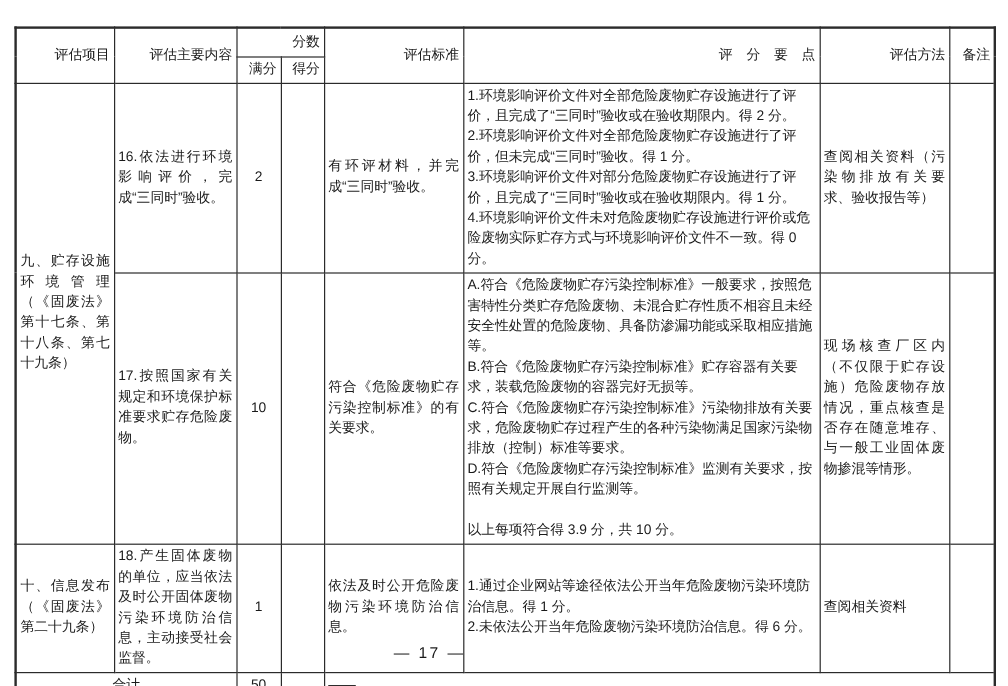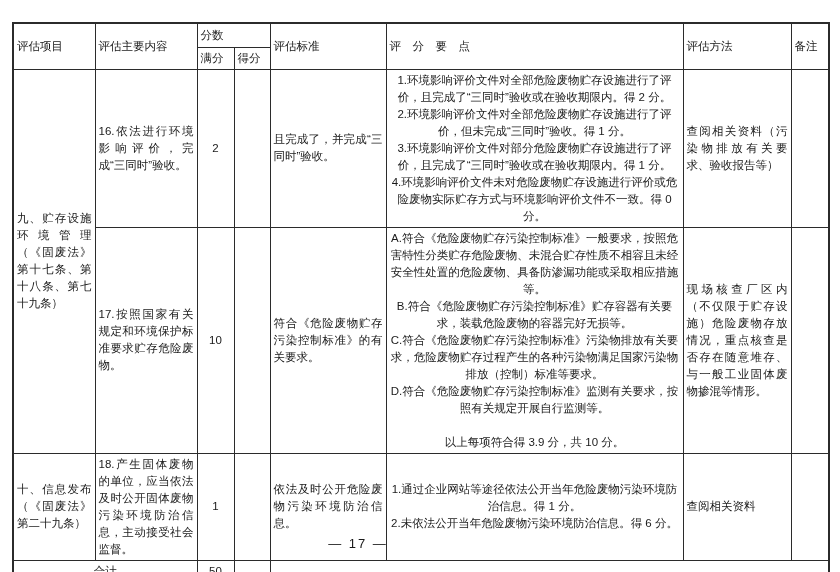--- a/index.html
+++ b/index.html
@@ -21,24 +21,24 @@
   table.eval th, table.eval td {
     border: 1px solid #2b2b2b;
     font-weight: normal;
     font-size: 11.5px;
     line-height: 17px;
     padding: 2px 3px;
     vertical-align: middle;
     overflow: hidden;
     word-break: break-all;
   }
-  th.hdr { text-align: left; font-size: 12px; }
+  th.hdr { text-align: right; font-size: 12px; }
   td.center { text-align: center; }
   td.just { text-align: justify; }
-  td.points { vertical-align: top; text-align: center; white-space: pre-wrap; }
+  td.points { vertical-align: top; text-align: left; white-space: pre-wrap; }
   .pagenum {
     position: absolute;
     top: 536px; left: 0; width: 716px;
     text-align: center;
     font-size: 13px;
     color: #1a1a1a;
     letter-spacing: 2px;
   }
 </style>
 </head>
@@ -70,21 +70,21 @@
     <tr style="height:22px">
       <th class="hdr">满分</th>
       <th class="hdr">得分</th>
     </tr>
 
     <tr style="height:136px">
       <td class="just" rowspan="2">九、贮存设施环境管理（《固废法》第十七条、第十八条、第七十九条）</td>
       <td class="just">16.依法进行环境影响评价，完成“三同时”验收。</td>
       <td class="center">2</td>
       <td class="center"></td>
-      <td class="just">且完成了，并完成“三同时”验收。</td>
+      <td class="just">有环评材料，并完成“三同时”验收。</td>
       <td class="points">1.环境影响评价文件对全部危险废物贮存设施进行了评价，且完成了“三同时”验收或在验收期限内。得 2 分。
 2.环境影响评价文件对全部危险废物贮存设施进行了评价，但未完成“三同时”验收。得 1 分。
 3.环境影响评价文件对部分危险废物贮存设施进行了评价，且完成了“三同时”验收或在验收期限内。得 1 分。
 4.环境影响评价文件未对危险废物贮存设施进行评价或危险废物实际贮存方式与环境影响评价文件不一致。得 0 分。</td>
       <td class="just">查阅相关资料（污染物排放有关要求、验收报告等）</td>
       <td></td>
     </tr>
 
     <tr style="height:209px">
       <td class="just">17.按照国家有关规定和环境保护标准要求贮存危险废物。</td>

